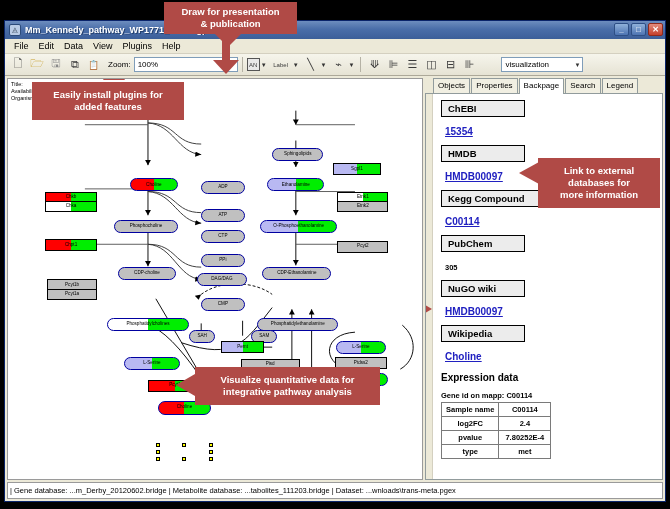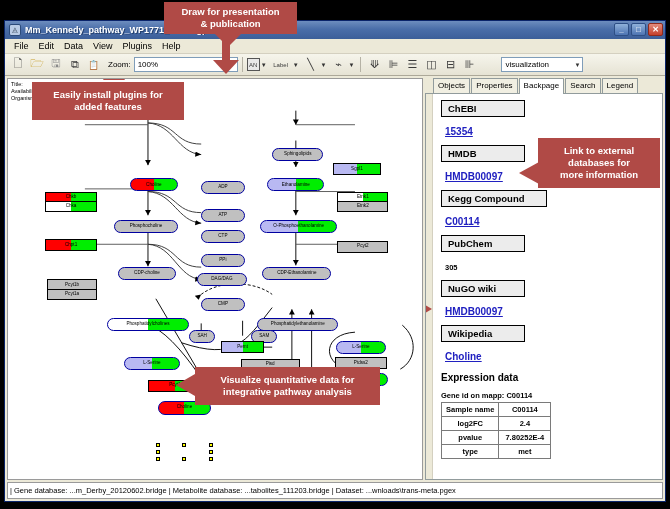--- a/index.html
+++ b/index.html
@@ -468,21 +468,21 @@
               <td>7.80252E-4</td>
             </tr>
             <tr>
               <td>type</td>
               <td>met</td>
             </tr>
           </tbody>
             </table>
         </div>
 
-        <div class="callout" id="co-extdb" style="left:112px;top:44px;width:122px;height:50px;flex-direction:column;">
+        <div class="callout" id="co-extdb" style="left:112px;top:64px;width:122px;height:50px;flex-direction:column;">
           <div>Link  to external</div>
           <div>databases  for</div>
           <div>more information</div>
         </div>
         <div class="tri" style="left:93px;top:68px;border-top:11px solid transparent;border-bottom:11px solid transparent;border-right:20px solid #b04a46;z-index:41"></div>
         <div class="tri" style="left:-8px;top:207px;border-top:8px solid transparent;border-bottom:8px solid transparent;border-left:14px solid #b04a46;z-index:41"></div>
       </div>
     </div>
   </div>
 

